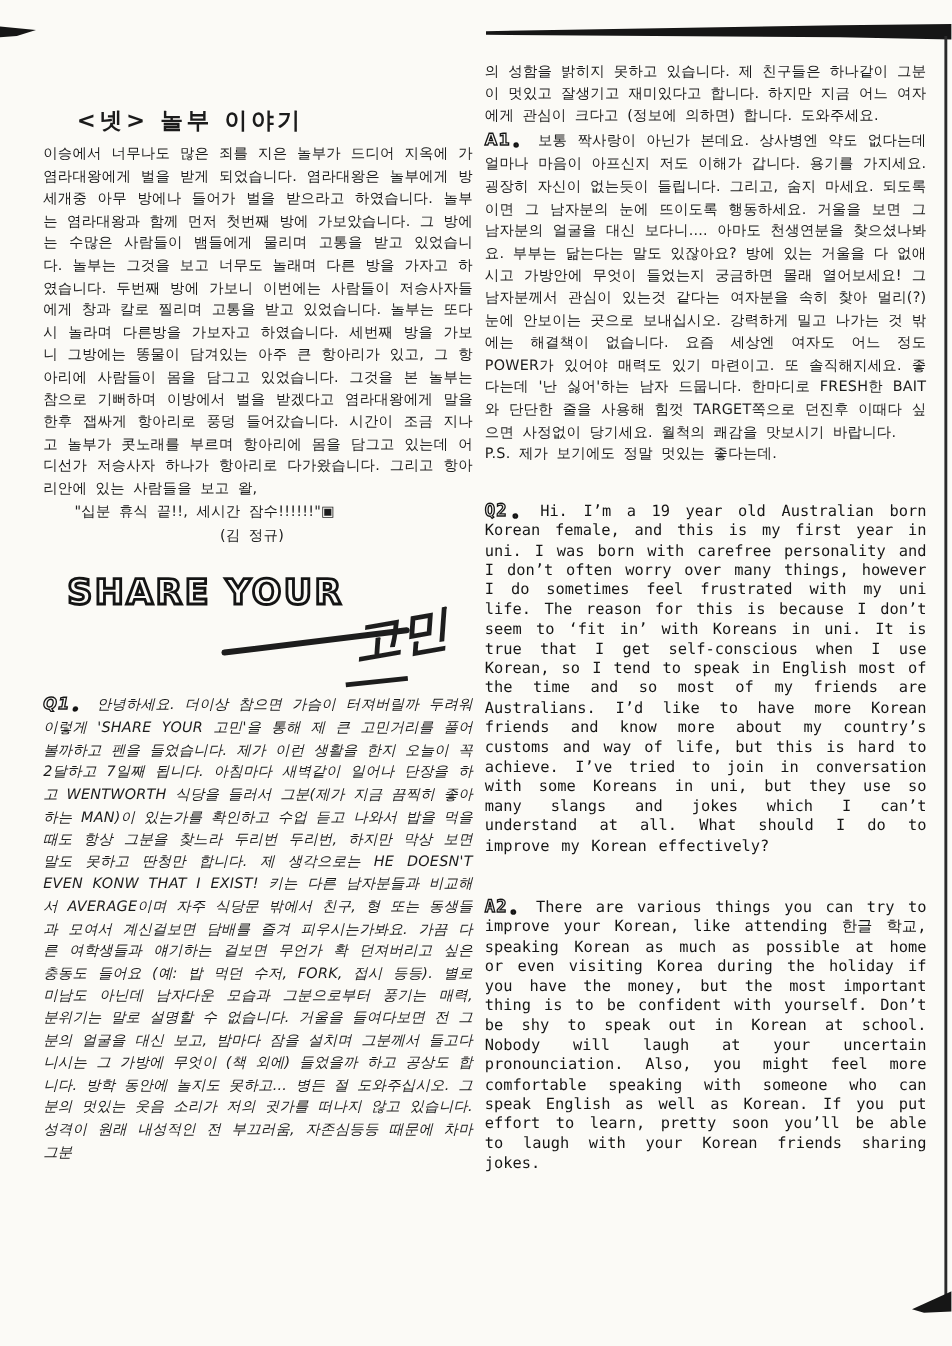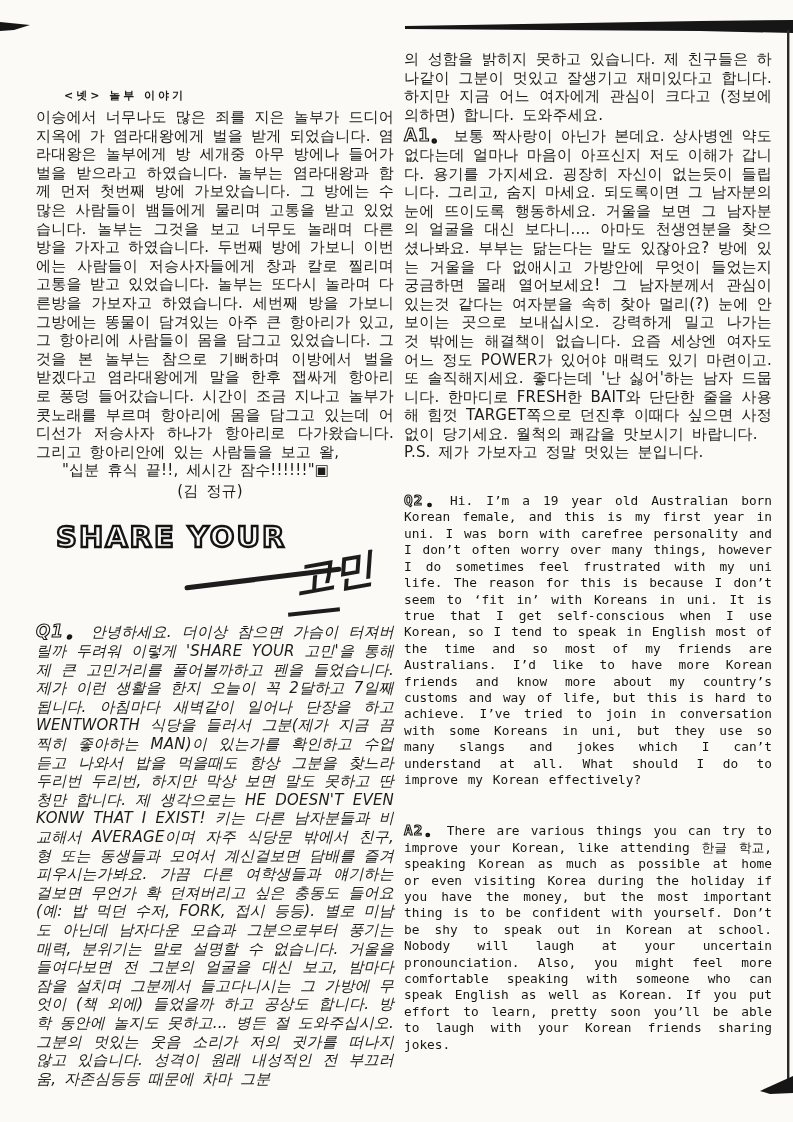--- a/index.html
+++ b/index.html
@@ -11,26 +11,26 @@
     font-family:"DejaVu Sans", sans-serif;
     color:#1b1b1b;
   }
   
   .col-left  { position:absolute; left:36px;  top:88px; width:358px; }
   .col-right { position:absolute; left:404px; top:50px; width:368px; }
 
   
   .hand {
     font-family:"DejaVu Sans", sans-serif;
-    font-size:15px; line-height:18.6px;
+    font-size:12px; line-height:18.6px;
     text-align:justify; word-spacing:3px; letter-spacing:0.2px;
     margin:0; color:#1c1c1c;
   }
   .story-title {
-    font-weight:bold; font-size:11px; letter-spacing:3px;
+    font-weight:bold; font-size:19px; letter-spacing:3px;
     margin:0 0 5px 28px;
   }
   .punchline { text-align:left; text-indent:26px; margin:0; }
   .byline    { text-align:center; padding-right:10px; margin:2px 0 0 0; }
 
   
   .logo-block { position:relative; height:102px; margin-top:20px; }
   .bubble-text {
     position:absolute; left:20px; top:0;
     font-size:29px; font-weight:800; letter-spacing:2px;
@@ -115,21 +115,21 @@
     </p>
   </div>
 
   <div class="col-right">
 
     <p class="hand">의 성함을 밝히지 못하고 있습니다. 제 친구들은 하나같이 그분이 멋있고 잘생기고 재미있다고 합니다. 하지만 지금 어느 여자에게 관심이 크다고 (정보에 의하면) 합니다. 도와주세요.</p>
 
     <p class="hand a1-block">
       <span class="qmark">A1。</span><span>보통 짝사랑이 아닌가 본데요. 상사병엔 약도 없다는데 얼마나 마음이 아프신지 저도 이해가 갑니다. 용기를 가지세요. 굉장히 자신이 없는듯이 들립니다. 그리고, 숨지 마세요. 되도록이면 그 남자분의 눈에 뜨이도록 행동하세요. 거울을 보면 그 남자분의 얼굴을 대신 보다니.... 아마도 천생연분을 찾으셨나봐요. 부부는 닮는다는 말도 있잖아요? 방에 있는 거울을 다 없애시고 가방안에 무엇이 들었는지 궁금하면 몰래 열어보세요! 그 남자분께서 관심이 있는것 같다는 여자분을 속히 찾아 멀리(?) 눈에 안보이는 곳으로 보내십시오. 강력하게 밀고 나가는 것 밖에는 해결책이 없습니다. 요즘 세상엔 여자도 어느 정도 POWER가 있어야 매력도 있기 마련이고. 또 솔직해지세요. 좋다는데 '난 싫어'하는 남자 드뭅니다. 한마디로 FRESH한 BAIT와 단단한 줄을 사용해 힘껏 TARGET쪽으로 던진후 이때다 싶으면 사정없이 당기세요. 월척의 쾌감을 맛보시기 바랍니다.</span>
     </p>
-    <p class="hand ps-line">P.S. 제가 가보자고 정말 멋있는 분입니다.</p>
+    <p class="hand ps-line">P.S. 제가 보기에도 정말 멋있는 좋다는데.</p>
 
     <p class="mono q2-block">
       <span class="qmark">Q2。</span><span>Hi. I’m a 19 year old Australian born Korean female, and this is my first year in uni. I was born with carefree personality and I don’t often worry over many things, however I do sometimes feel frustrated with my uni life. The reason for this is because I don’t seem to ‘fit in’ with Koreans in uni. It is true that I get self-conscious when I use Korean, so I tend to speak in English most of the time and so most of my friends are Australians. I’d like to have more Korean friends and know more about my country’s customs and way of life, but this is hard to achieve. I’ve tried to join in conversation with some Koreans in uni, but they use so many slangs and jokes which I can’t understand at all. What should I do to improve my Korean effectively?</span>
     </p>
 
     <p class="mono a2-block">
       <span class="qmark">A2。</span><span>There are various things you can try to improve your Korean, like attending 한글 학교, speaking Korean as much as possible at home or even visiting Korea during the holiday if you have the money, but the most important thing is to be confident with yourself. Don’t be shy to speak out in Korean at school. Nobody will laugh at your uncertain pronounciation. Also, you might feel more comfortable speaking with someone who can speak English as well as Korean. If you put effort to learn, pretty soon you’ll be able to laugh with your Korean friends sharing jokes.</span>
     </p>
   </div>
 

